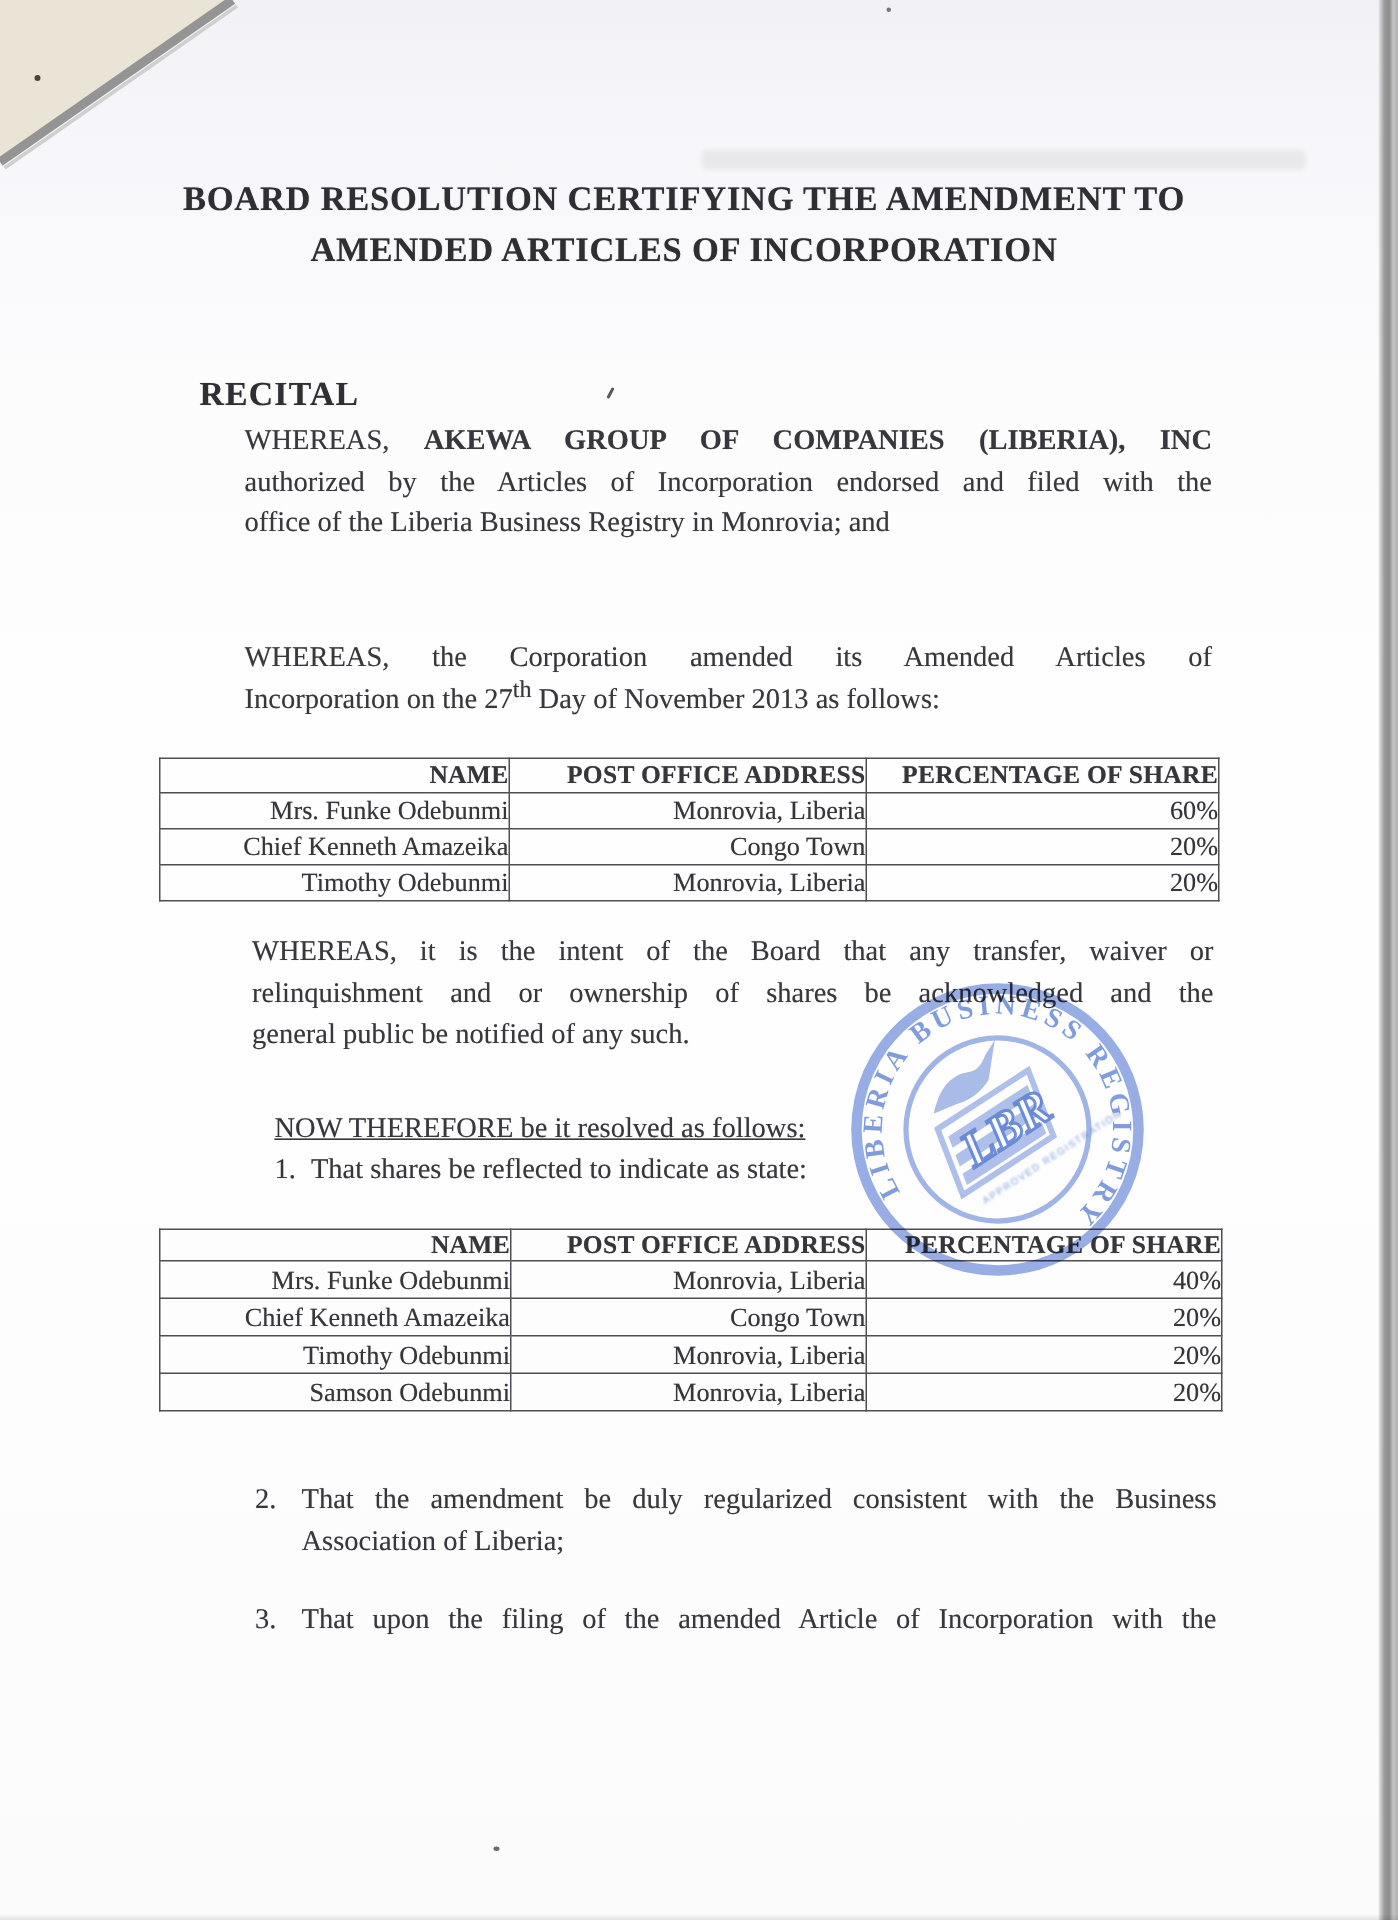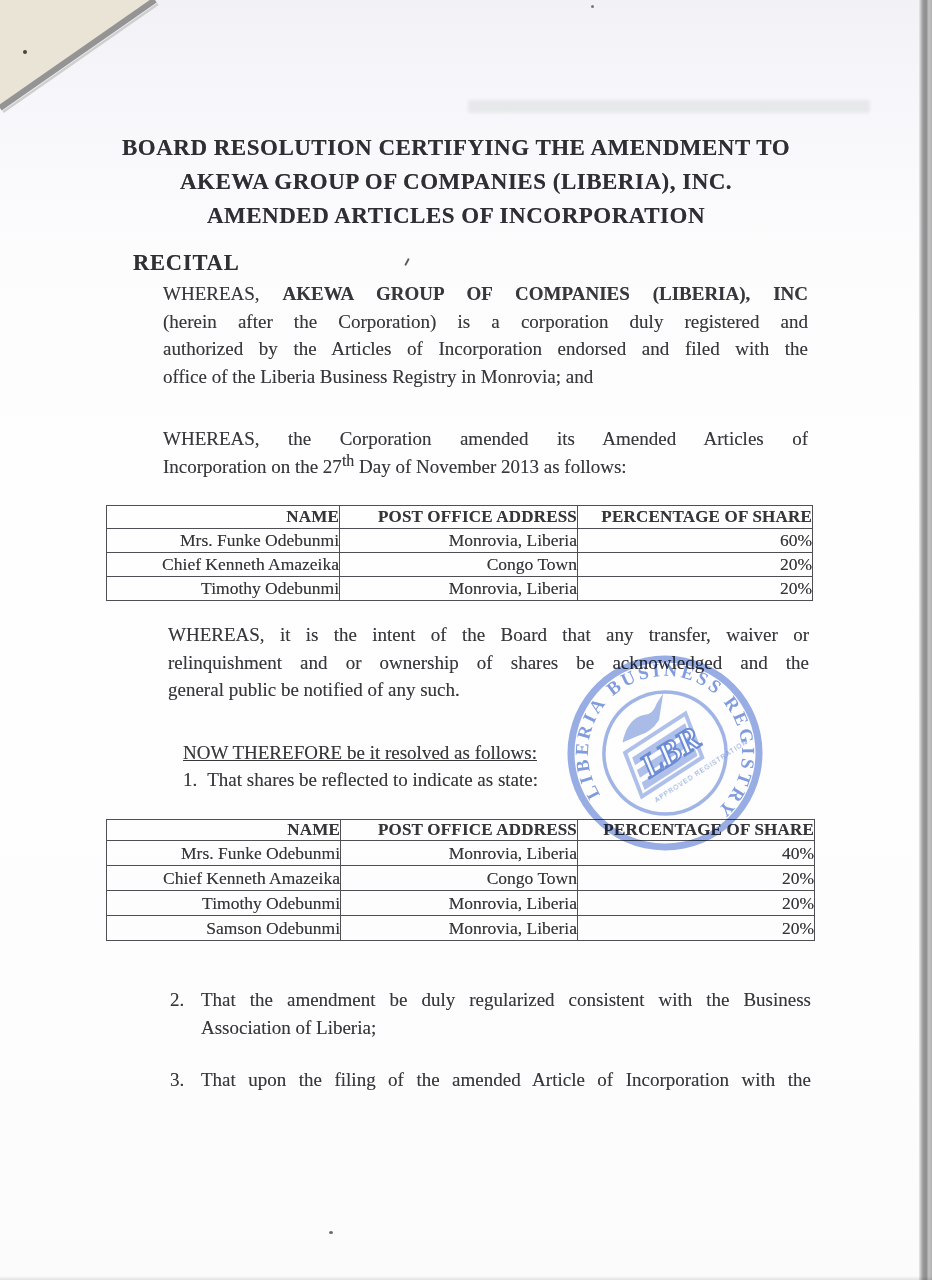--- a/index.html
+++ b/index.html
@@ -14,21 +14,21 @@
   .right-strip{position:absolute;right:0;top:0;width:13px;height:1280px;
     background:linear-gradient(to right,#e9e8ee 0%,#9a9a9a 30%,#8c8c8c 55%,#c3c3c3 75%,#b2b2b2 100%);}
   .bottom-edge{position:absolute;left:0;bottom:0;width:932px;height:4px;
     background:linear-gradient(to top,rgba(0,0,0,.10),rgba(0,0,0,0));}
   .ghost-band{position:absolute;left:468px;top:100px;width:402px;height:13px;
     background:rgba(172,182,168,.20);filter:blur(1.6px);border-radius:3px;}
   .speck{position:absolute;border-radius:50%;}
   .tick{position:absolute;width:2px;height:8px;background:#5a5a5e;transform:rotate(28deg);border-radius:1px;}
 
   
-  .doc-title{position:absolute;left:0;top:131px;width:912px;text-align:center;
+  .doc-title{position:absolute;left:0;top:116px;width:912px;text-align:center;
     font-weight:bold;font-size:23px;line-height:34px;letter-spacing:.5px;color:#2f2f33;
     text-shadow:0 0 .6px rgba(47,47,51,.55);}
   .recital{position:absolute;left:133px;top:250px;font-weight:bold;font-size:22.5px;
     letter-spacing:.8px;color:#303034;text-shadow:0 0 .6px rgba(47,47,51,.5);}
   .para{position:absolute;font-size:19px;line-height:27.5px;color:#37373c;
     text-shadow:0 0 .5px rgba(55,55,60,.45);}
   .line{height:27.5px;overflow:hidden;}
   .just{text-align:justify;text-align-last:justify;}
   .p1{left:163px;top:280px;width:645px;}
   .p2{left:163px;top:425px;width:645px;}
@@ -76,29 +76,27 @@
   </svg>
   <div class="right-strip"></div>
   <div class="bottom-edge"></div>
   <div class="ghost-band"></div>
   <div class="speck" style="left:591px;top:5px;width:3px;height:3px;background:#777;"></div>
   <div class="speck" style="left:329px;top:1231px;width:4px;height:3px;background:#6a6a6a;"></div>
   <div class="tick" style="left:406px;top:258px;"></div>
 
   <div class="doc-title">
     <div>BOARD RESOLUTION CERTIFYING THE AMENDMENT TO</div>
-    <div>AKEWA GROUP OF COMPANIES (LIBERIA), INC.</div>
     <div>AMENDED ARTICLES OF INCORPORATION</div>
   </div>
 
   <div class="recital">RECITAL</div>
 
   <div class="para p1">
     <div class="line just"><span>WHEREAS, </span><b>AKEWA GROUP OF COMPANIES (LIBERIA), INC</b></div>
-    <div class="line just">(herein after the Corporation) is a corporation duly registered and</div>
     <div class="line just">authorized by the Articles of Incorporation endorsed and filed with the</div>
     <div class="line">office of the Liberia Business Registry in Monrovia; and</div>
   </div>
 
   <div class="para p2">
     <div class="line just">WHEREAS, the Corporation amended its Amended Articles of</div>
     <div class="line"><span>Incorporation on the 27</span><sup>th</sup><span> Day of November 2013 as follows:</span></div>
   </div>
 
   <table class="share t1">

